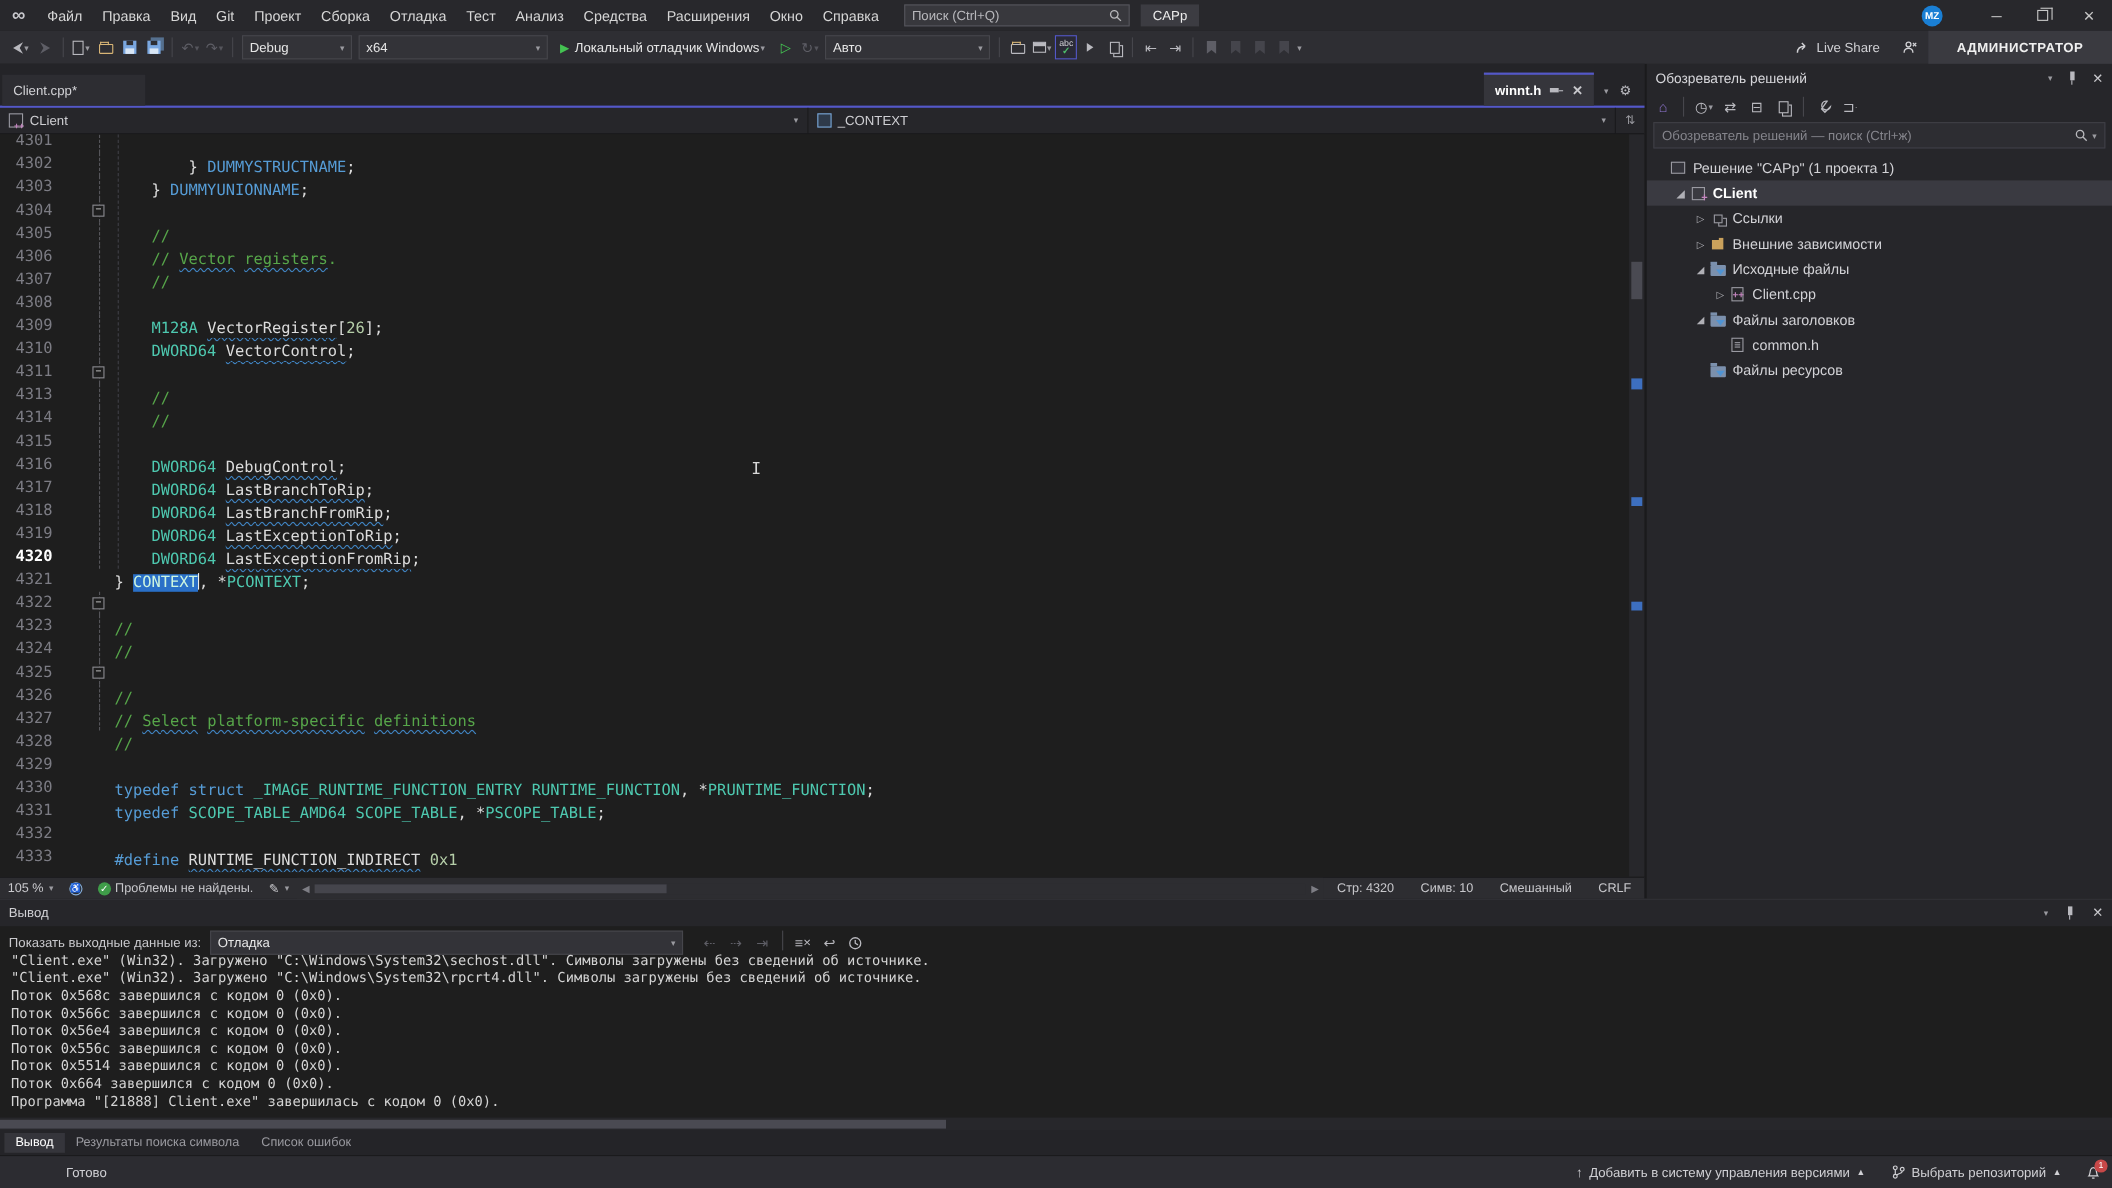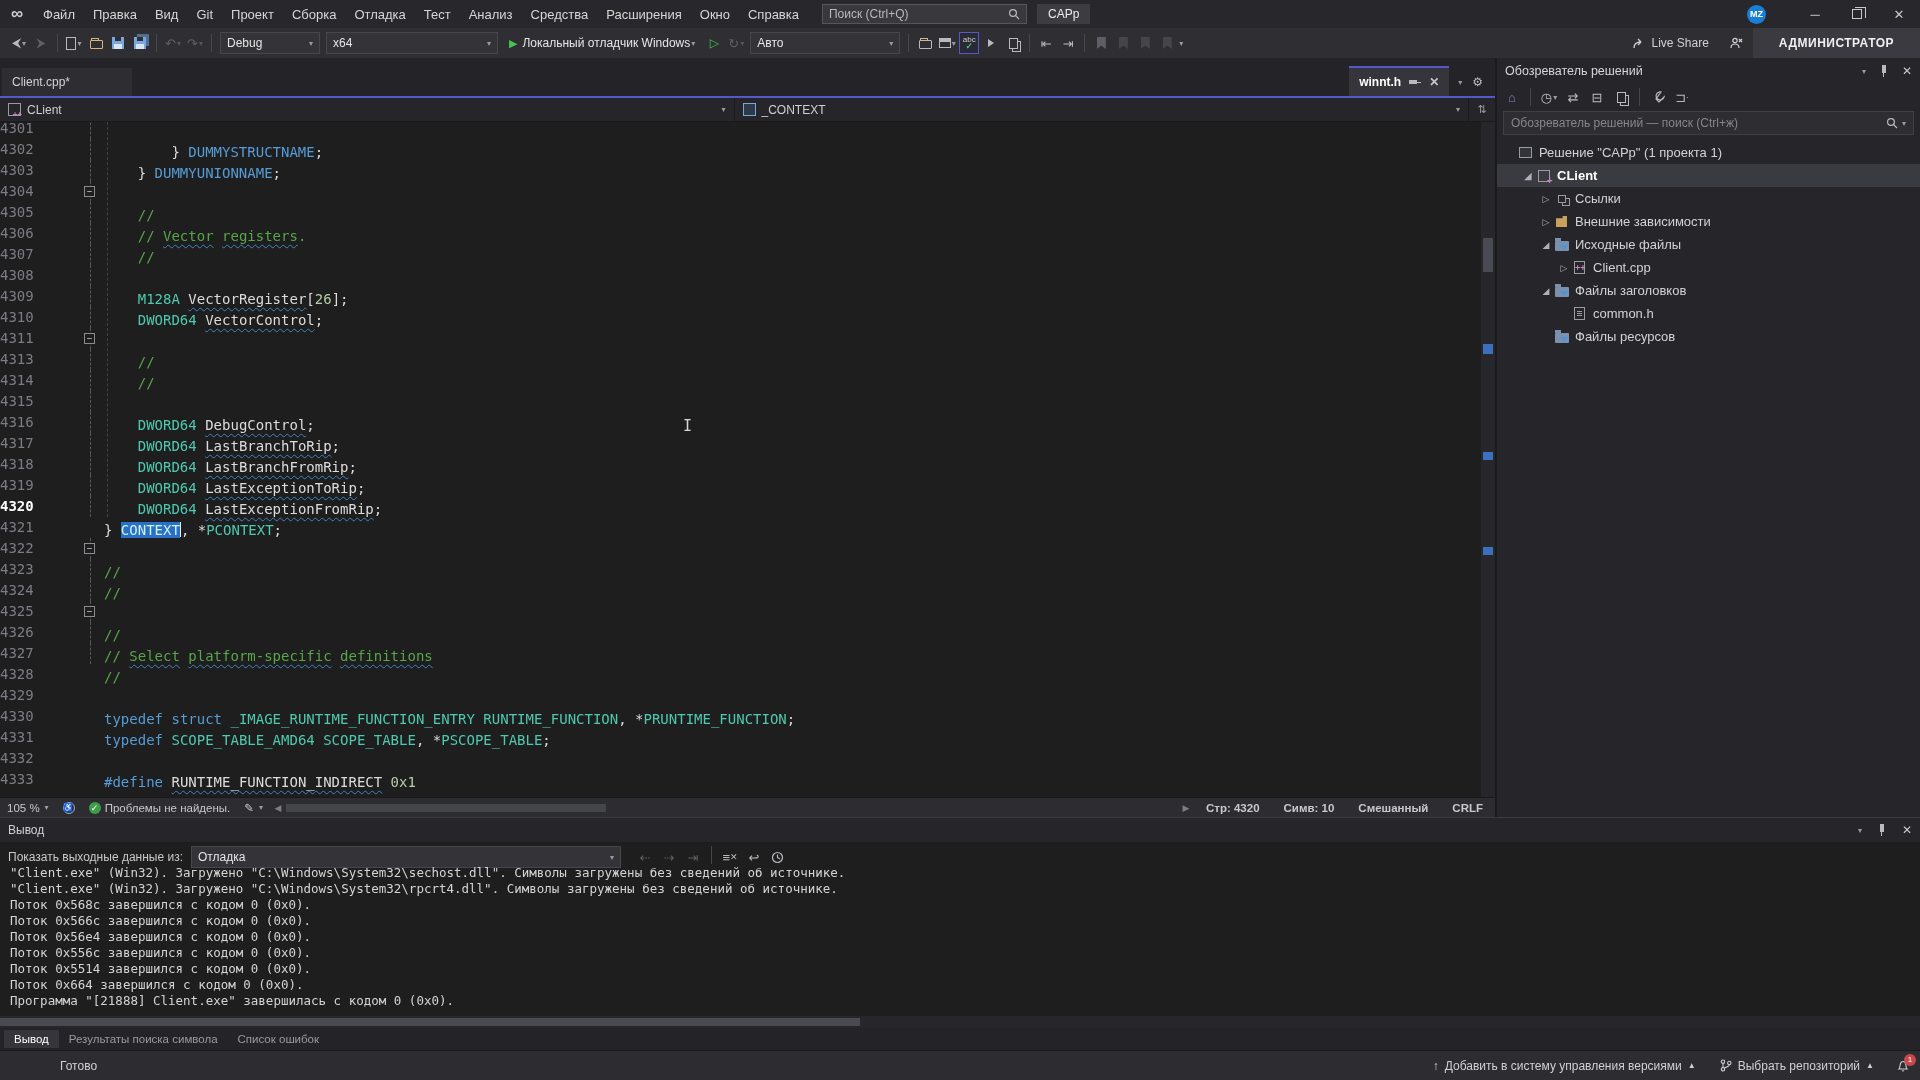--- a/index.html
+++ b/index.html
@@ -86,21 +86,21 @@
   .crumb-ic { width:13px; height:13px; margin-right:6px; position:relative; }
   .ic-cppdoc { border:1px solid #9a9aa2; }
   .ic-cppdoc::after { content:"++"; position:absolute; right:-2px; bottom:-4px; color:#c586c0; font-size:8px; font-weight:bold; }
   .ic-struct { border:1px solid #7ba7d8; background:#2e3a4a; }
   .split-handle { width:26px; display:flex; align-items:center; justify-content:center; color:#9a9aa0; font-size:11px; }
 
   
   .code-area { flex:1; position:relative; background:#1e1e1e; overflow:hidden; }
   .code-scroll { position:absolute; inset:0 14px 0 0; overflow:hidden; }
   .cline { display:flex; height:21px; line-height:21px; font-family:"DejaVu Sans Mono", monospace; font-size:14px; }
-  .gut { width:78px; flex:none; text-align:left; padding-right:16px; color:#7c7c84; }
+  .gut { width:78px; flex:none; text-align:center; padding-right:16px; color:#7c7c84; }
   .gut.cur { color:#ffffff; font-weight:bold; }
   .fold { width:26px; flex:none; position:relative; }
   .fold.fd::before { content:""; position:absolute; left:12px; top:0; bottom:0; border-left:1px dashed #55555a; }
   .foldbox { position:absolute; left:6px; top:5px; width:11px; height:11px; border:1px solid #8a8a90;
              background:#1e1e1e; color:#cccccc; font-size:9px; line-height:9px; text-align:center; z-index:2; }
   .ctext { white-space:pre; position:relative;margin-top:24px; }
   .cm { color:#57a64a; } .ty { color:#4ec9b0; } .kw { color:#569cd6; }
   .id { color:#dcdcdc; } .nm { color:#b5cea8; } .pl { color:#dcdcdc; }
   .sq { text-decoration:underline; text-decoration-style:wavy; text-decoration-color:#3f83c1;
         text-decoration-thickness:1px; text-underline-offset:3px; }
@@ -117,21 +117,21 @@
                align-items:center; font-size:11.5px; color:#c8c8cc; flex:none; }
   .es-item { padding:0 7px; display:flex; align-items:center; gap:4px; height:100%; }
   .ok-circle { width:12px; height:12px; border-radius:50%; background:#3f9c49; color:#fff; font-size:9px;
                line-height:12px; text-align:center; }
   .a11y { width:12px; height:12px; border-radius:50%; border:1px solid #8ab2dd; color:#8ab2dd; font-size:8px;
           line-height:10px; text-align:center; }
   .hsb { flex:1; height:100%; display:flex; align-items:center; background:#2d2d31; }
   .hsb .arr { width:16px; text-align:center; color:#7d7d84; font-size:9px; }
   .hsb-track { flex:1; height:10px; background:#2d2d31; position:relative; }
   .hsb-thumb { position:absolute; left:0; top:1px; height:8px; width:320px; background:#45454c; }
-  .es-right { display:flex;font-weight:bold; }
+  .es-right { display:flex; }
   .es-right .es-item { padding:0 12px; }
 
   
   .output { flex:1; display:flex; flex-direction:column; background:#1e1e1e; border-top:1px solid #3a3a40; min-height:0; }
   .out-head { height:24px; background:#26262a; display:flex; align-items:center; padding:0 8px;
               font-size:12px; color:#d0d0d4; flex:none; }
   .out-head .tb-spacer { flex:1; }
   .out-ctl { height:30px; display:flex; align-items:center; padding:0 8px; font-size:12px; color:#c8c8cc; flex:none; }
   .out-combo { width:430px; margin-left:8px; }
   .out-icons { display:flex; margin-left:10px; gap:2px; }

